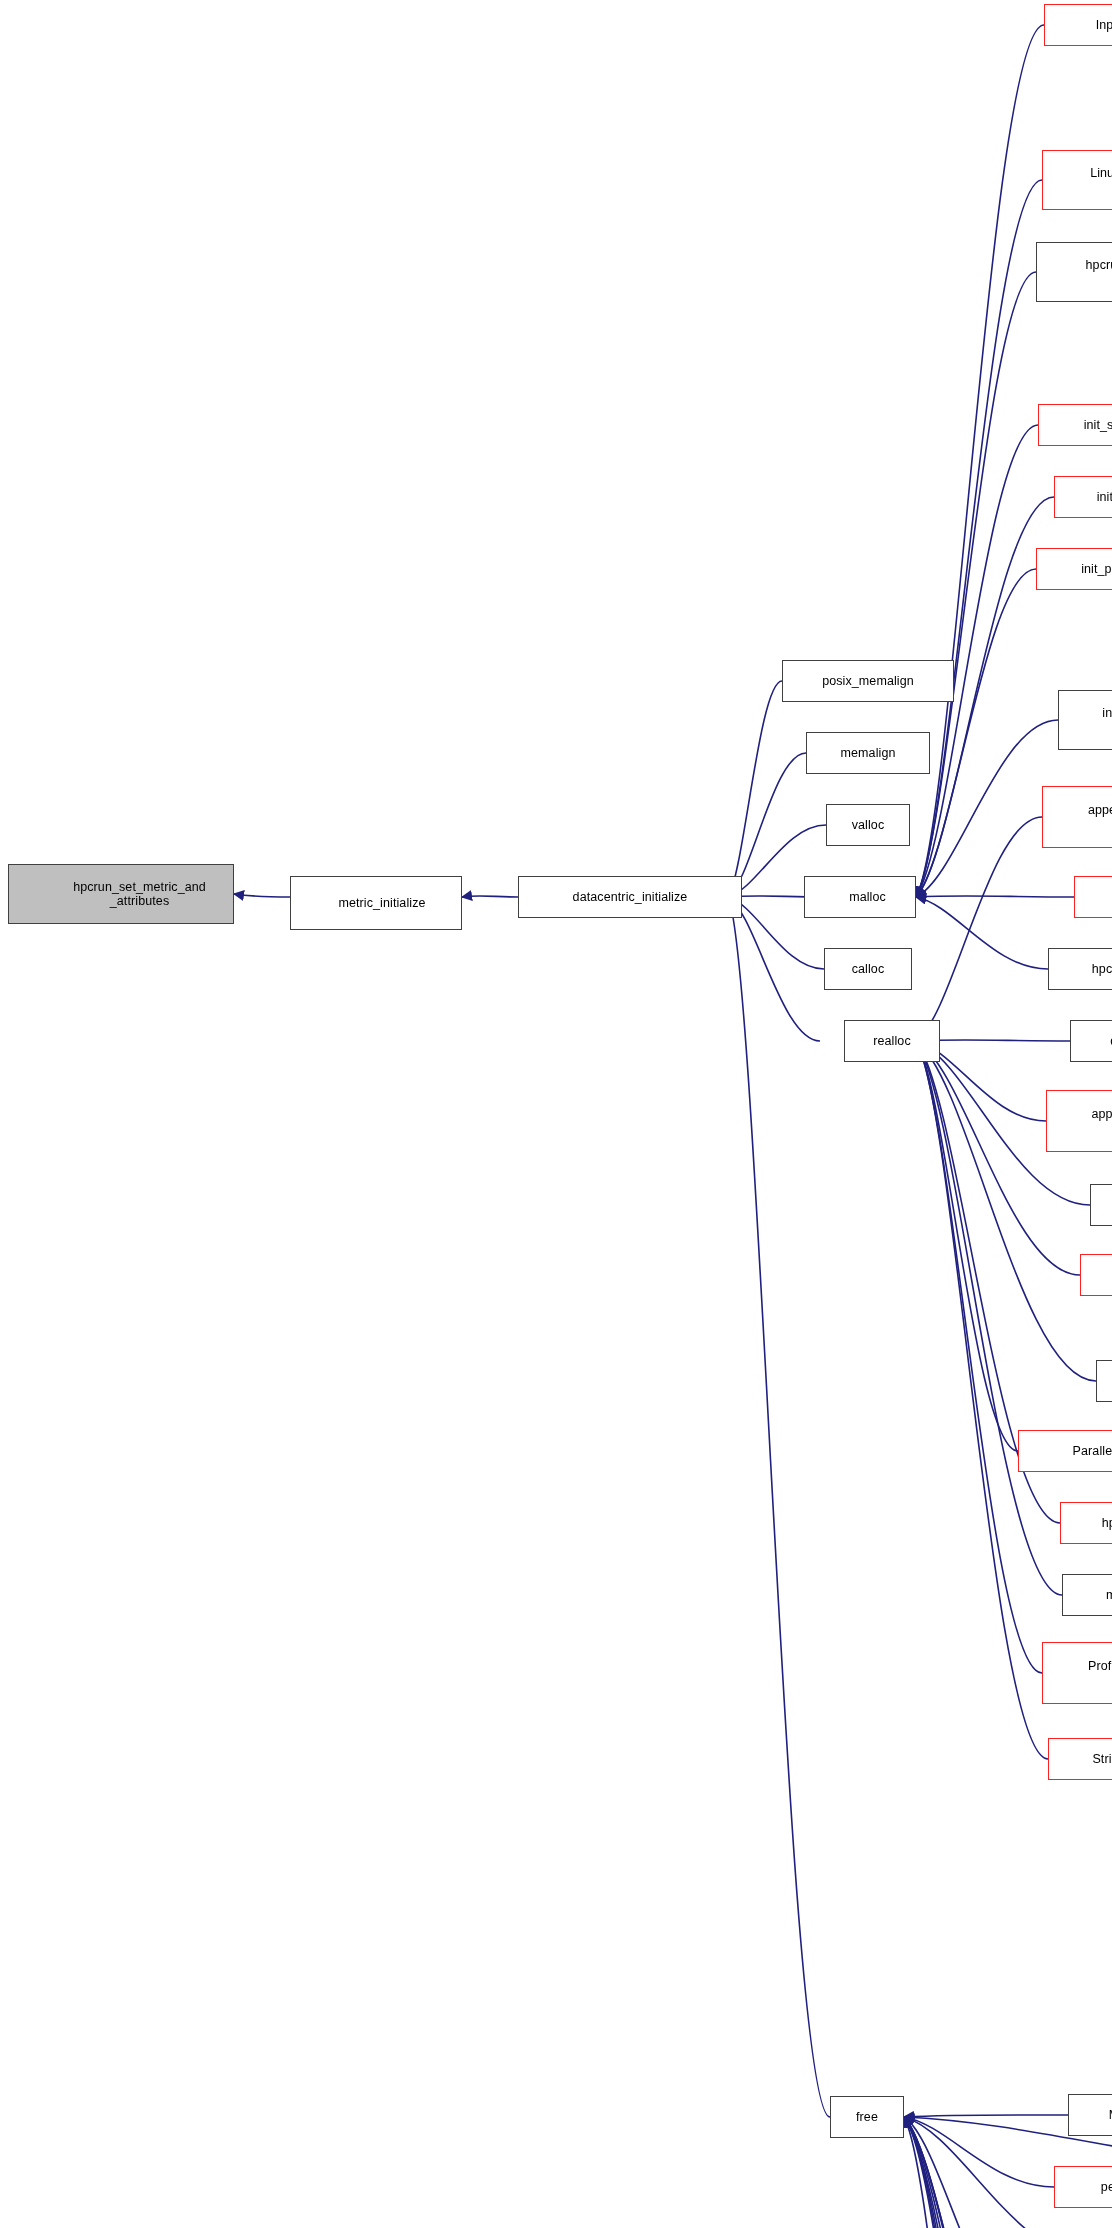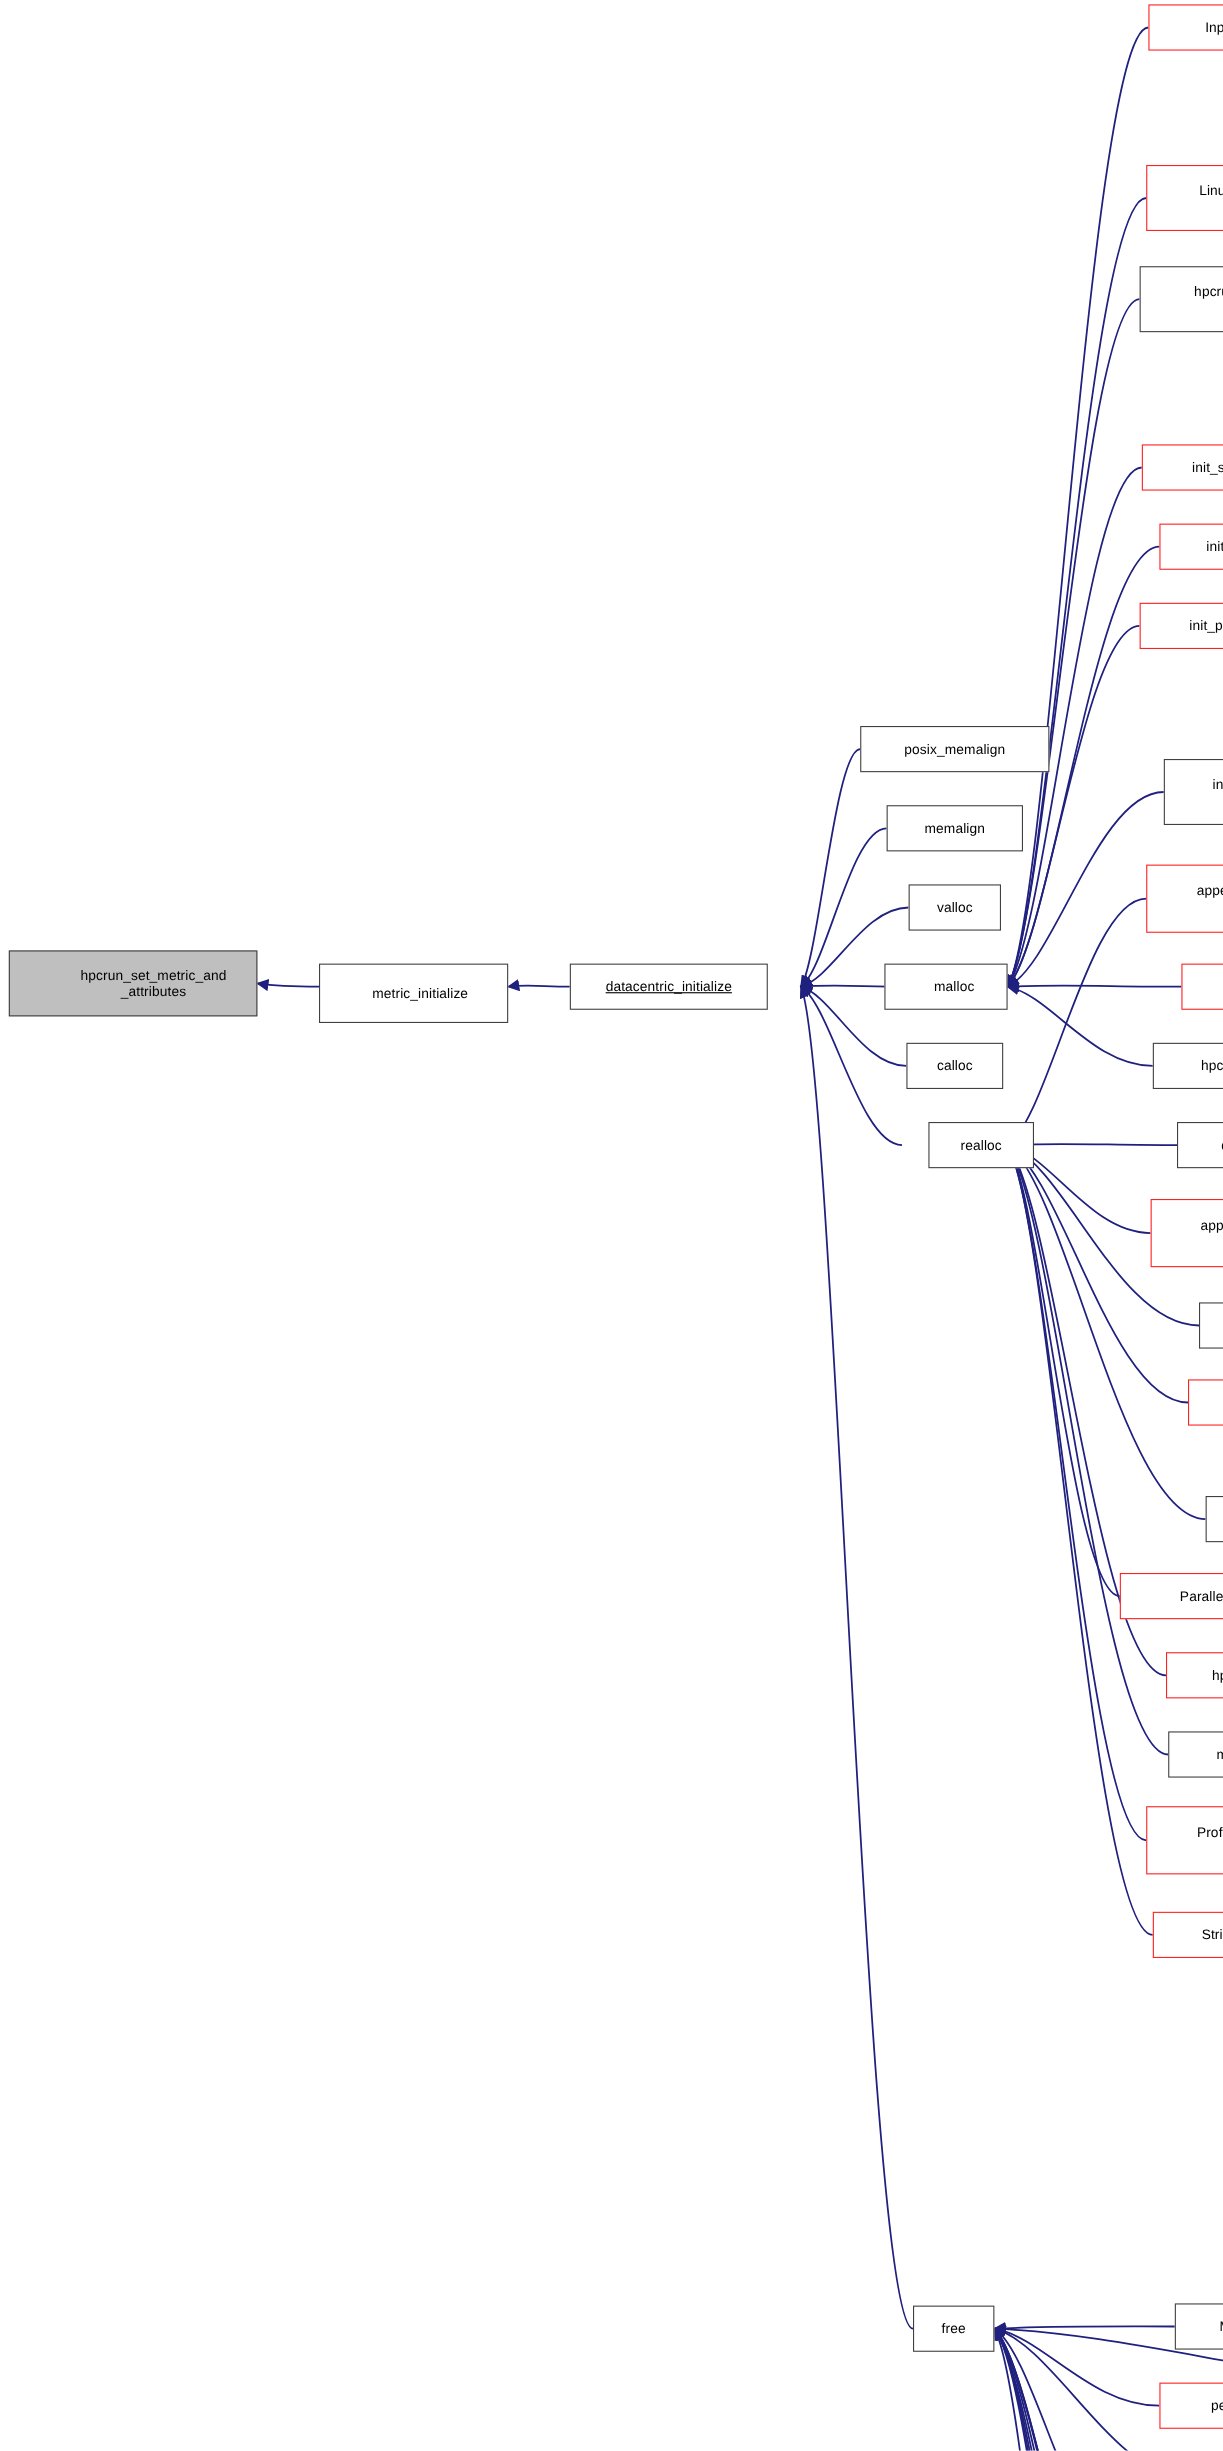--- a/index.html
+++ b/index.html
@@ -74,21 +74,21 @@
       <path d="M 1024 2825 C 973.6 2825, 940 2182, 904 2117" fill="none" stroke="#20207f" stroke-width="1.6" marker-end="url(#ah)"></path>
       <path d="M 1078 2897 C 1004.92 2897, 956.2 2182, 904 2117" fill="none" stroke="#20207f" stroke-width="1.6" marker-end="url(#ah)"></path>
       <path d="M 1078 3041 C 1004.92 3041, 956.2 2182, 904 2117" fill="none" stroke="#20207f" stroke-width="1.6" marker-end="url(#ah)"></path>
       <path d="M 1092 3113 C 1013.04 3113, 960.4 2182, 904 2117" fill="none" stroke="#20207f" stroke-width="1.6" marker-end="url(#ah)"></path>
       <path d="M 1406 2177 C 1195.16 2177, 1054.6 2123.75, 904 2117" fill="none" stroke="#20207f" stroke-width="1.6" marker-end="url(#ah)"></path>
     </svg>
   <div id="node-layer">
       <div class="node shaded" style="left: 8px; top: 864px; width: 226px; height: 60px; padding-left: 37px;"><span>hpcrun_set_metric_and
 _attributes</span></div>
       <div class="node black" style="left: 290px; top: 876px; width: 172px; height: 54px; padding-left: 12px;"><span>metric_initialize</span></div>
-      <div class="node black" style="left: 518px; top: 876px; width: 180px; height: 42px; text-decoration: underline;"><span>datacentric_initialize</span></div>
+      <div class="node black" style="left: 518px; top: 876px; width: 224px; height: 42px;"><span>datacentric_initialize</span></div>
       <div class="node black" style="left: 782px; top: 660px; width: 172px; height: 42px;"><span>posix_memalign</span></div>
       <div class="node black" style="left: 806px; top: 732px; width: 124px; height: 42px;"><span>memalign</span></div>
       <div class="node black" style="left: 826px; top: 804px; width: 84px; height: 42px;"><span>valloc</span></div>
       <div class="node black" style="left: 804px; top: 876px; width: 112px; height: 42px; padding-left: 15px;"><span>malloc</span></div>
       <div class="node black" style="left: 824px; top: 948px; width: 88px; height: 42px;"><span>calloc</span></div>
       <div class="node black" style="left: 820px; top: 1020px; width: 96px; height: 42px; margin-left: 24px;"><span>realloc</span></div>
       <div class="node black" style="left: 830px; top: 2096px; width: 74px; height: 42px;"><span>free</span></div>
       <div class="node red" style="left: 1044px; top: 4px; width: 208px; height: 42px;"><span>InputFile::openFile</span></div>
       <div class="node red" style="left: 1042px; top: 150px; width: 212px; height: 60px;"><span>LinuxKernelSymbols
 ::parse</span></div>

